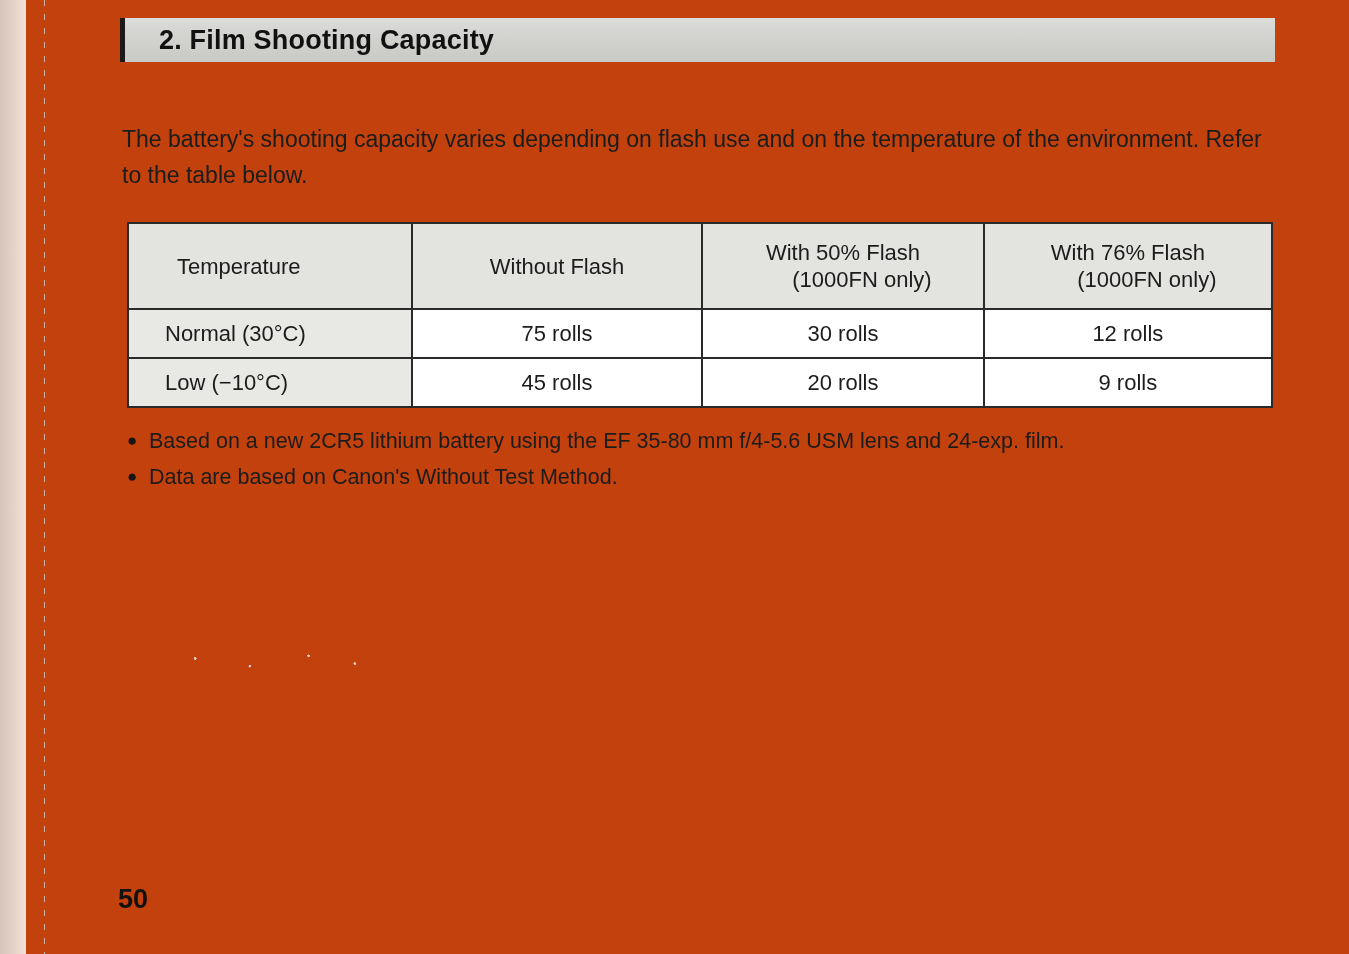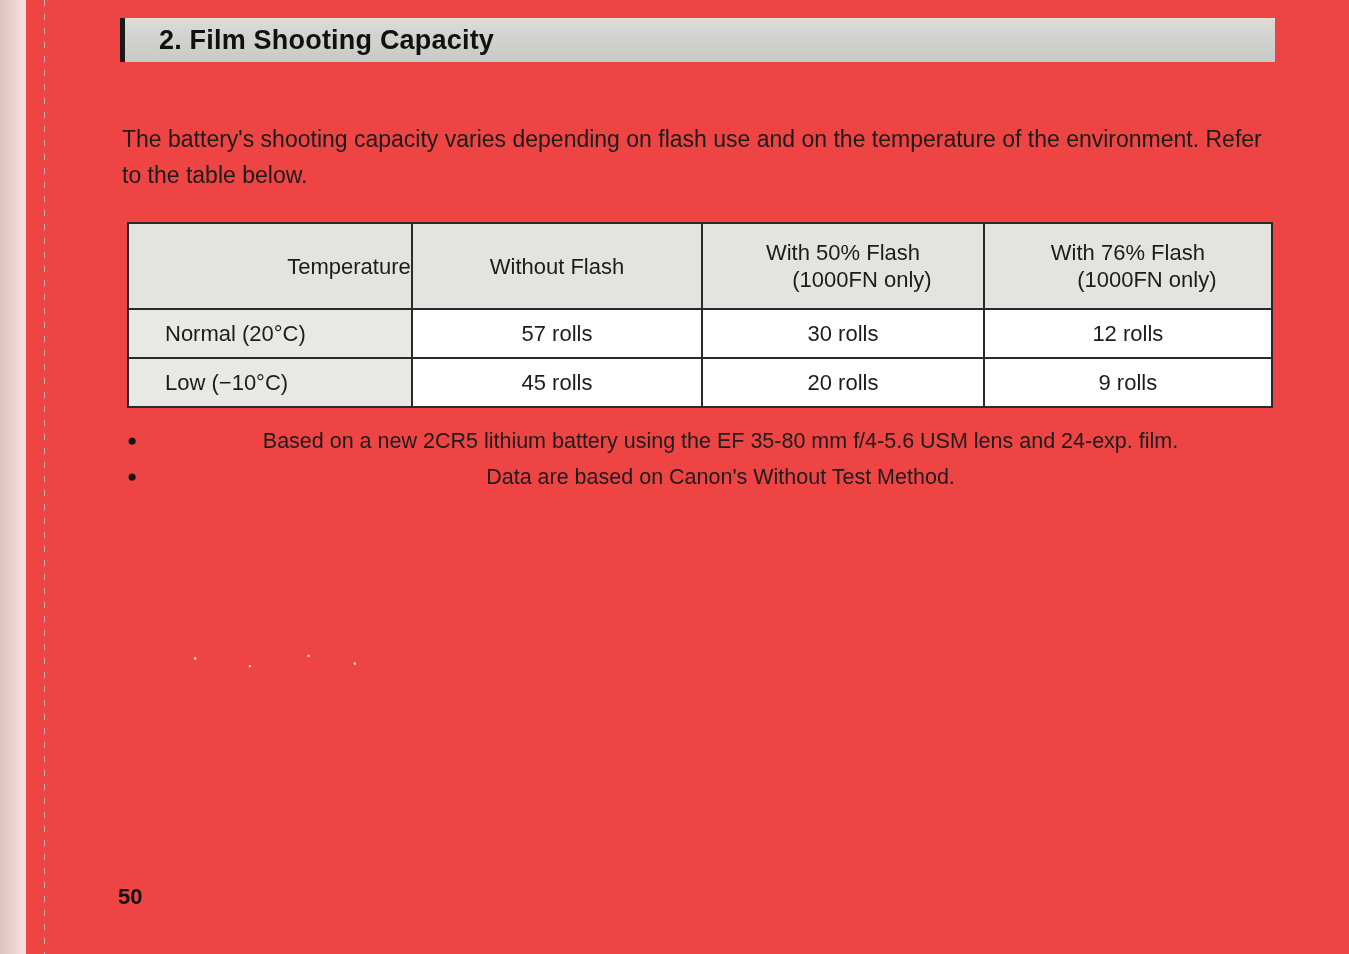--- a/index.html
+++ b/index.html
@@ -13,21 +13,21 @@
     position: relative;
     font-family: "Liberation Sans", sans-serif;
     color: #1a1a1a;
     overflow: hidden;
   }
 
   
   .page {
     position: absolute;
     inset: 0;
-    background: #ef4444;
+    background: #c2410c;
   }
 
   
   .edge-shade {
     position: absolute;
     left: 0; top: 0;
     width: 26px; height: 954px;
     background: linear-gradient(to right, #d9d9d7, #fdfdfb);
     opacity: .85;
   }
@@ -91,22 +91,22 @@
     font-size: 22px;
     color: #1c1c1c;
     padding: 0;
   }
   thead th {
     height: 84px;
     background: #e3e3e0;
     line-height: 27px;
   }
   thead th.first-col {
-    text-align: right;
-    padding-left: 36px;
+    text-align: left;
+    padding-left: 48px;
   }
   tbody td {
     height: 47px;
     background: #ffffff;
   }
   tbody td.first-col {
     text-align: left;
     padding-left: 36px;
     background: #e8e8e5;
   }
@@ -131,28 +131,28 @@
     margin-bottom: 4px;
     color: #1c1c1c;
   }
   .note .bullet {
     flex: 0 0 auto;
     width: 22px;
     font-size: 17px;
     line-height: 32px;
     color: #151515;
   }
-  .note .note-text { flex: 1 1 auto; text-align: center; }
+  .note .note-text { flex: 1 1 auto; }
 
   
   .page-number {
     position: absolute;
     left: 118px;
     top: 884px;
-    font-size: 22px;
+    font-size: 27px;
     font-weight: bold;
     color: #111;
   }
 
   
   .speckle {
     position: absolute;
     left: 170px;
     top: 648px;
     width: 210px;
@@ -199,22 +199,22 @@
             <span class="hdr-line2">(1000FN only)</span>
           </th>
           <th>
             <span>With 76% Flash</span>
             <span class="hdr-line2">(1000FN only)</span>
           </th>
         </tr>
       </thead>
       <tbody>
         <tr>
-          <td class="first-col">Normal (20°C)</td>
-          <td>57 rolls</td>
+          <td class="first-col">Normal (30°C)</td>
+          <td>75 rolls</td>
           <td>30 rolls</td>
           <td>12 rolls</td>
         </tr>
         <tr>
           <td class="first-col">Low (−10°C)</td>
           <td>45 rolls</td>
           <td>20 rolls</td>
           <td>9 rolls</td>
         </tr>
       </tbody>

